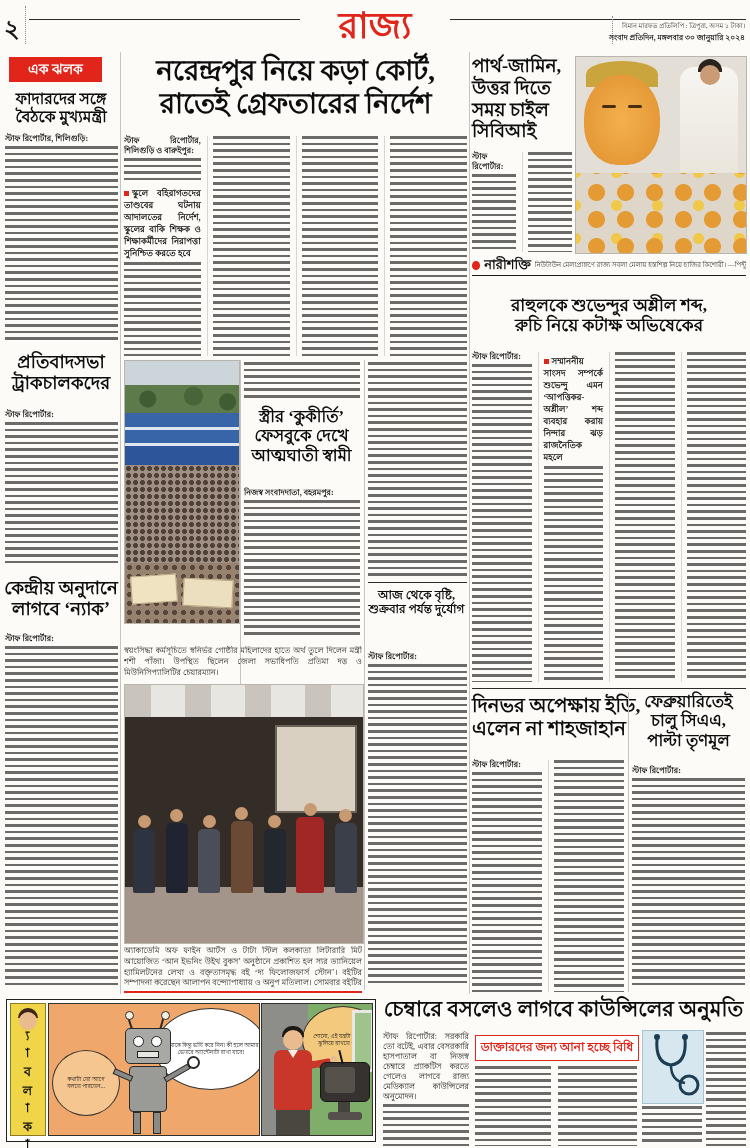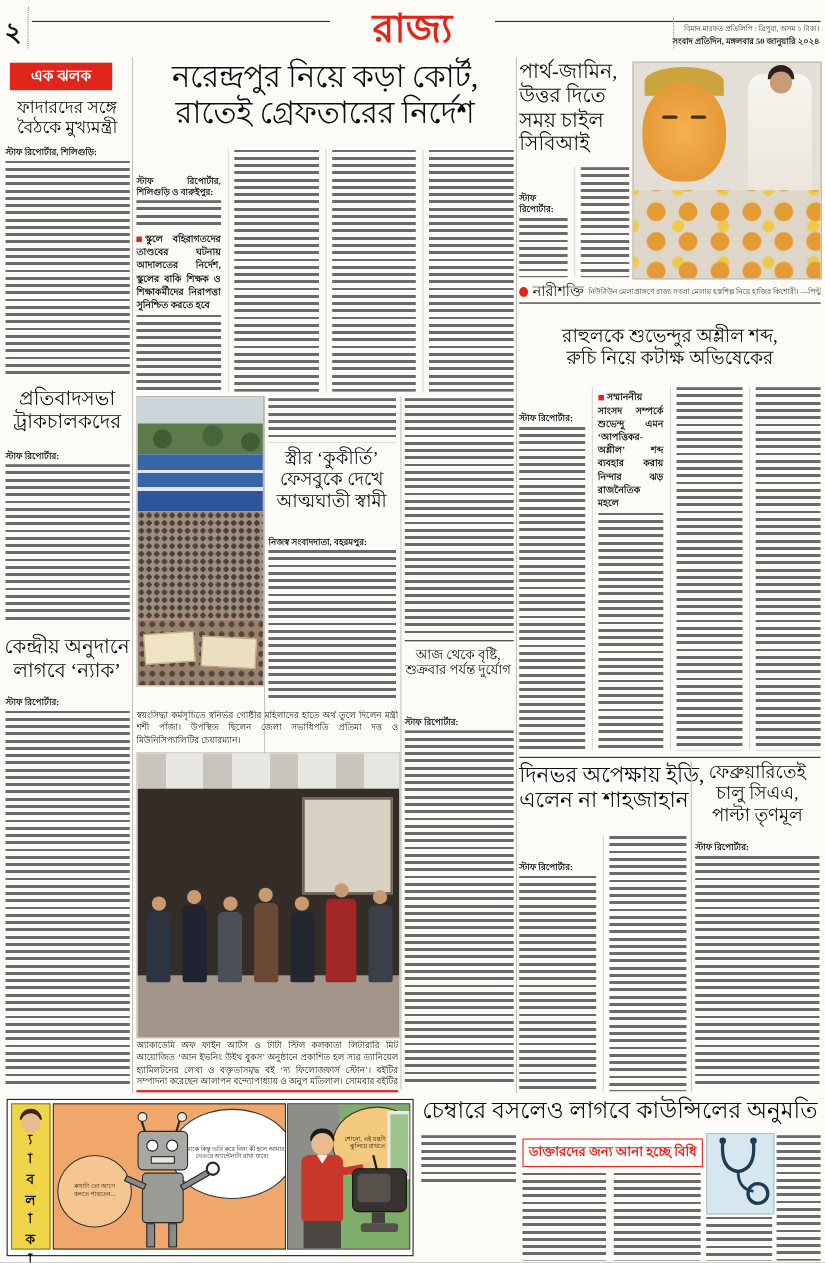--- a/index.html
+++ b/index.html
@@ -1,25 +1,25 @@
 <!DOCTYPE html>
 <html><head>
 <meta charset="utf-8">
 <style>
   html,body{margin:0;padding:0;background:#888;}
   #page{position:relative;width:750px;height:1148px;background:#fcfbf7;overflow:hidden;
         font-family:"Liberation Serif","DejaVu Sans",serif;color:#161616;}
   .abs{position:absolute;}
-  .hd{font-weight:normal;color:#0d0d0d;line-height:1.18;}
+  .hd{font-weight:bold;color:#0d0d0d;line-height:1.18;}
   .center{text-align:center;}
   
   .sim{background:repeating-linear-gradient(#4b4b4b 0 2.6px, rgba(0,0,0,0) 2.6px 6.6px);opacity:.82;}
   .cols{display:flex;gap:6px;}
   .cols>div{flex:1;border-left:1px solid #d8d6d0;padding-left:5px;display:flex;flex-direction:column;}
-  .cols>div:first-child{border-left:none;padding-left:0;margin-top:24px;}
+  .cols>div:first-child{border-left:none;padding-left:0;}
   .by{font-weight:bold;font-size:8px;line-height:1.25;text-align:justify;margin-bottom:2px;}
   .inset{font-weight:bold;font-size:8.6px;line-height:1.4;text-align:justify;margin:3px 0;}
   .bullet{display:inline-block;width:5px;height:5px;background:#e1251b;margin-right:3px;}
   .vrule{border-left:1px solid #c6c4be;width:0;}
   .hrule{border-top:1px solid #2b2b2b;height:0;}
   .redrule{border-top:2px solid #e1251b;height:0;}
   .dotline{border-left:1px dotted #8a8a8a;width:0;}
   .cap{font-size:8px;line-height:1.35;text-align:justify;color:#222;}
   .flash{background:#e1251b;color:#fff;font-weight:bold;display:flex;align-items:center;justify-content:center;}
   .bubble{position:absolute;border:1px solid #36342f;border-radius:50%;display:flex;align-items:center;justify-content:center;
@@ -33,21 +33,21 @@
 
 <div id="page">
 
   <div class="abs" style="left:4px;top:10px;width:20px;font-size:24px;font-weight:bold;">২</div>
   <div class="abs dotline" style="left:25px;top:6px;height:38px;"></div>
   <div class="abs hrule" style="left:29px;top:19px;width:292px;"></div>
   <div class="abs hrule" style="left:428px;top:19px;width:318px;"></div>
   <div class="abs center" style="left:300px;top:-2px;width:150px;font-size:36px;font-weight:bold;color:#e1251b;background:#fcfbf7;">রাজ্য</div>
   <div class="abs dotline" style="left:612px;top:16px;height:28px;"></div>
   <div class="abs" style="left:617px;top:20px;width:128px;font-size:6.6px;text-align:right;color:#333;">বিমান মারফত প্রতিলিপি : ত্রিপুরা, অসম ১ টাকা।</div>
-  <div class="abs" style="left:600px;top:31px;width:145px;font-size:7.6px;font-weight:bold;text-align:right;color:#222;">সংবাদ প্রতিদিন, মঙ্গলবার 50 জানুয়ারি ২০২৪</div>
+  <div class="abs" style="left:600px;top:31px;width:145px;font-size:7.6px;font-weight:bold;text-align:right;color:#222;">সংবাদ প্রতিদিন, মঙ্গলবার ৩০ জানুয়ারি ২০২৪</div>
 
   <div class="abs vrule" style="left:120px;top:52px;height:942px;"></div>
 
   <div class="abs flash" style="left:9px;top:57px;width:93px;height:25px;font-size:14px;">এক ঝলক</div>
   <div class="abs hd center" style="left:4px;top:90px;width:114px;font-size:15.5px;">ফাদারদের সঙ্গে বৈঠকে মুখ্যমন্ত্রী</div>
   <div class="abs hd center" style="left:4px;top:352px;width:114px;font-size:18px;">প্রতিবাদসভা ট্রাকচালকদের</div>
 
   <div class="abs" style="left:5px;top:134px;width:113px;height:212px;">
     <div class="by">স্টাফ রিপোর্টার, শিলিগুড়ি:</div>
     <div class="sim" style="height:196px;"></div>
@@ -275,20 +275,21 @@
         <div class="abs" style="left:5px;top:5px;width:30px;height:26px;background:#56514b;border-radius:4px;"></div>
         <div class="abs" style="left:18px;top:40px;width:12px;height:10px;background:#44403b;"></div>
         <div class="abs" style="left:8px;top:50px;width:34px;height:8px;background:#55504b;border-radius:3px;"></div>
         <div class="abs" style="left:20px;top:-12px;width:1.5px;height:14px;background:#191715;transform:rotate(-14deg);"></div>
       </div>
     </div>
   </div>
 
   <div class="abs hd center" style="left:381px;top:997px;width:365px;font-size:21px;white-space:nowrap;">চেম্বারে বসলেও লাগবে কাউন্সিলের অনুমতি</div>
   <div class="abs" style="left:383px;top:1032px;width:86px;height:114px;">
+    <div class="by" style="font-weight:normal;">স্টাফ রিপোর্টার: সরকারি তো বটেই, এবার বেসরকারি হাসপাতাল বা নিজস্ব চেম্বারে প্র্যাকটিস করতে গেলেও লাগবে রাজ্য মেডিক্যাল কাউন্সিলের অনুমোদন।</div>
     <div class="sim" style="height:46px;"></div>
   </div>
   <div class="abs" style="left:475px;top:1035px;width:162px;height:24px;border:1.6px solid #e1251b;color:#e1251b;font-weight:bold;font-size:12px;display:flex;align-items:center;justify-content:center;background:#fff;">ডাক্তারদের জন্য আনা হচ্ছে বিধি</div>
   <div class="abs sim" style="left:475px;top:1066px;width:76px;height:80px;"></div>
   <div class="abs sim" style="left:558px;top:1066px;width:79px;height:80px;"></div>
   <div class="abs" style="left:642px;top:1030px;width:60px;height:72px;background:#d7e7f0;border:1px solid #a9c2d0;">
     <svg width="60" height="72" viewBox="0 0 60 72">
       <path d="M14 8 q-2 24 14 26 q16 -2 14 -26" fill="none" stroke="#1d3d52" stroke-width="3"></path>
       <path d="M28 34 q0 16 14 18" fill="none" stroke="#1d3d52" stroke-width="2.5"></path>
       <circle cx="46" cy="54" r="9" fill="none" stroke="#1d3d52" stroke-width="3"></circle>

